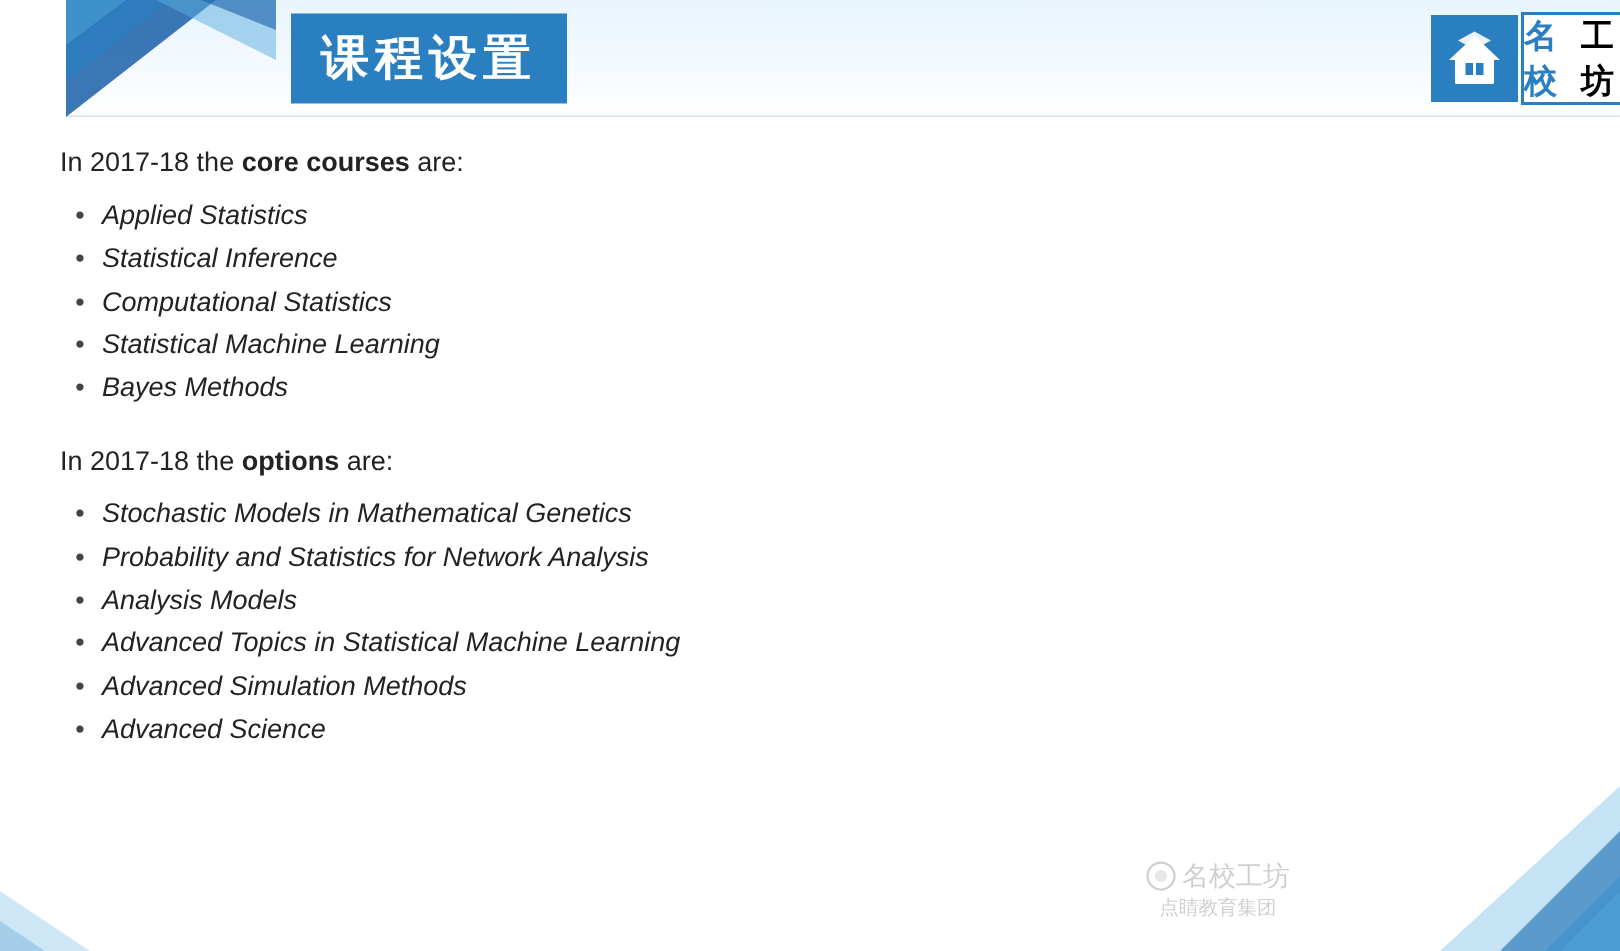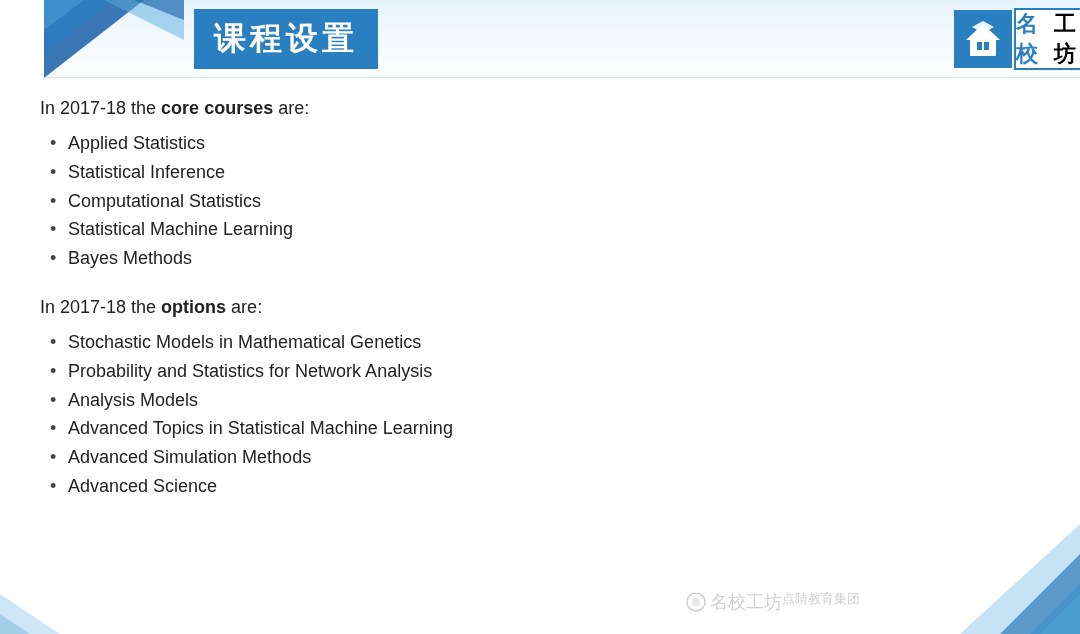--- a/index.html
+++ b/index.html
@@ -119,20 +119,21 @@
       margin-bottom: 24px;
       margin-left: 10px;
     }
 
     .course-list li {
       font-size: 18px;
       color: #222;
       line-height: 1.6;
       padding-left: 18px;
       position: relative;
+      font-style: italic;
     }
 
     .course-list li::before {
       content: '•';
       position: absolute;
       left: 0;
       color: #444;
       font-size: 18px;
     }
 
@@ -142,22 +143,22 @@
       right: 0;
       width: 200px;
       height: 120px;
     }
 
     .watermark {
       position: absolute;
       bottom: 20px;
       right: 220px;
       display: flex;
-      flex-direction: row;
-      align-items: flex-start;
+      flex-direction: column;
+      align-items: center;
       opacity: 0.4;
     }
 
     .watermark-top {
       font-size: 18px;
       color: #888;
       display: flex;
       align-items: center;
     }
 

